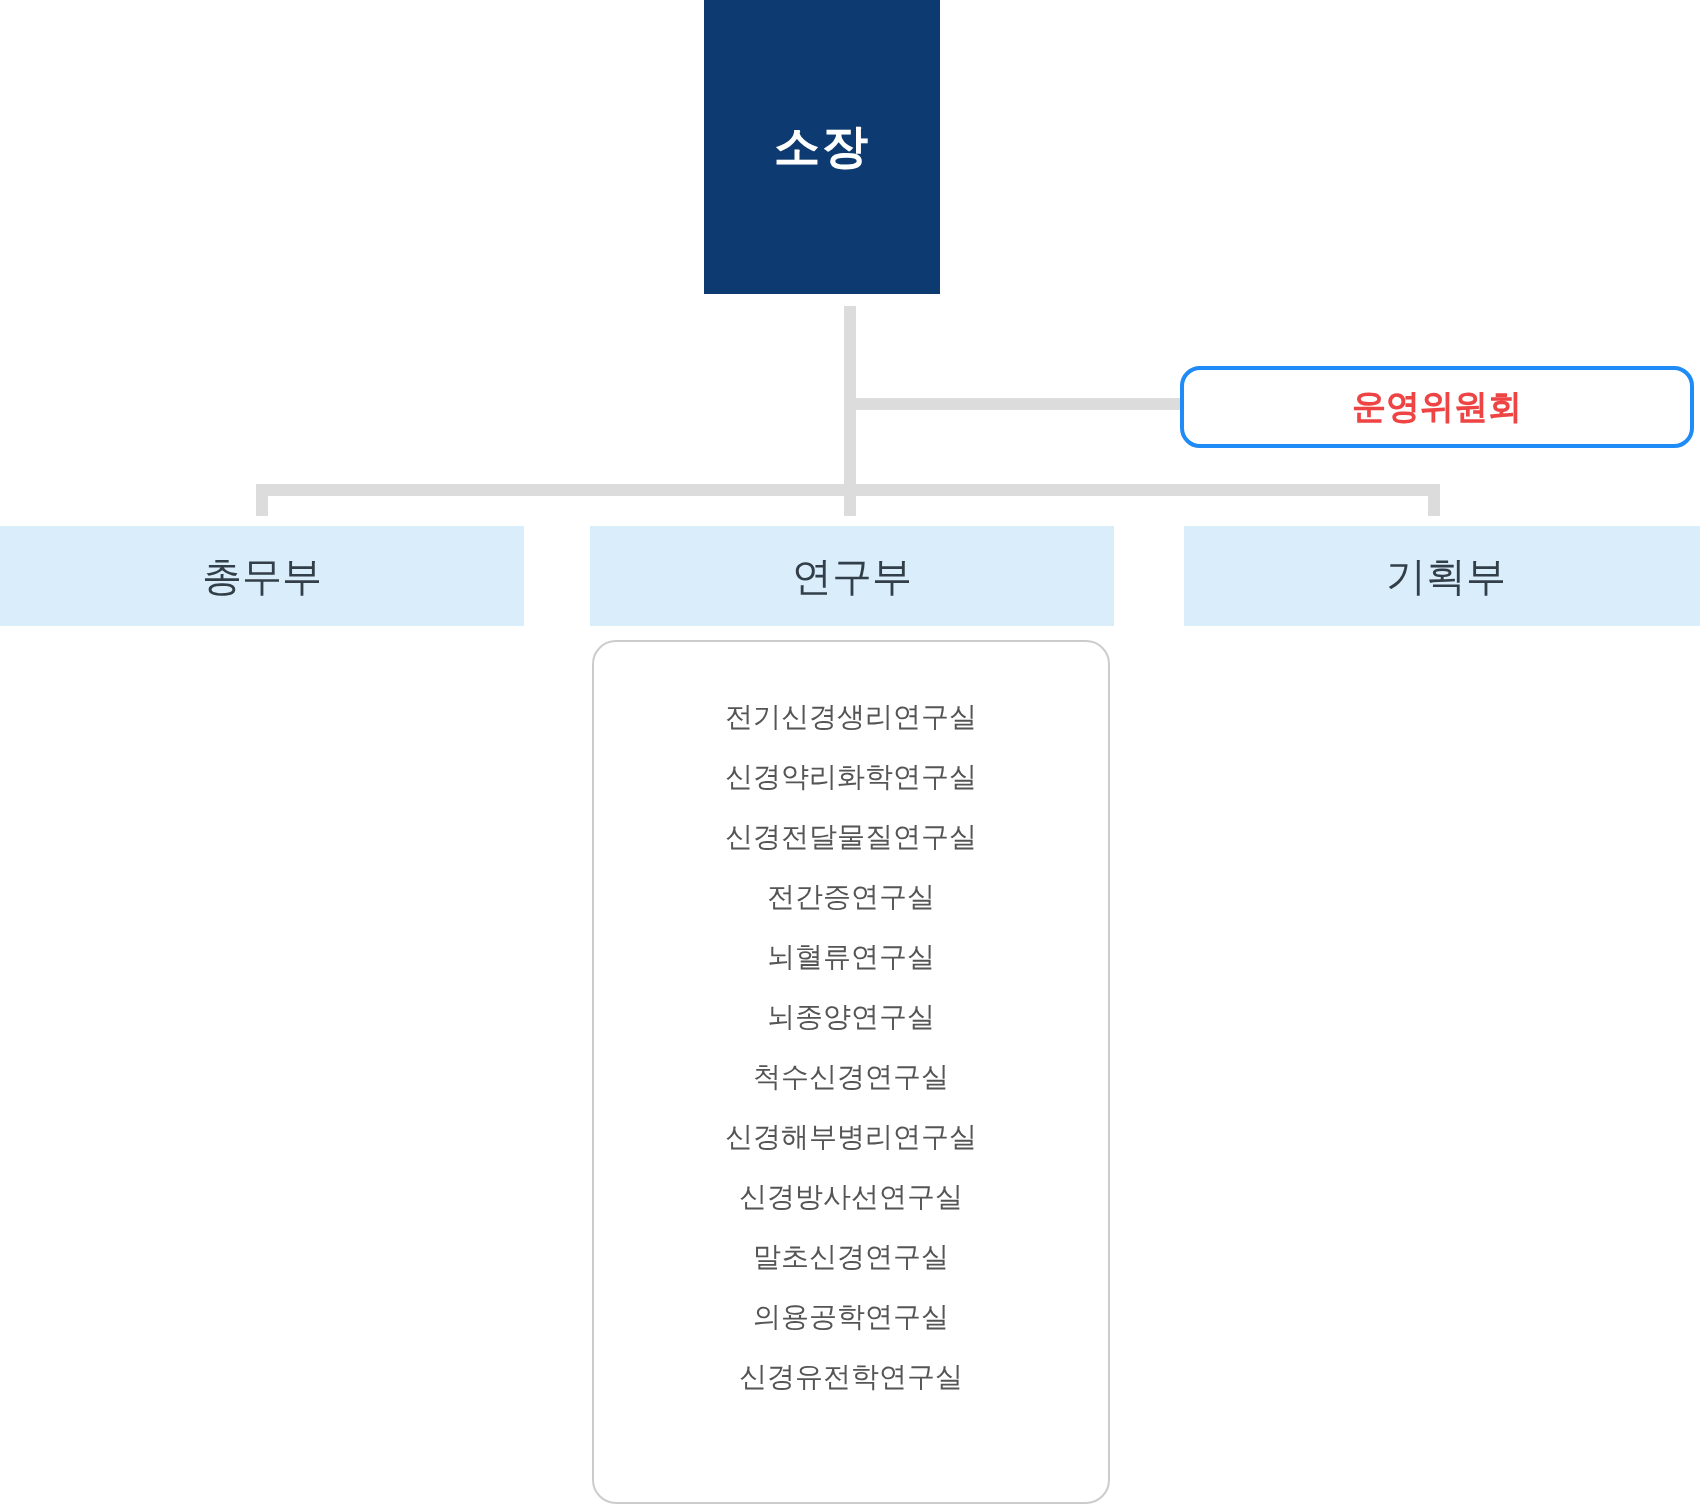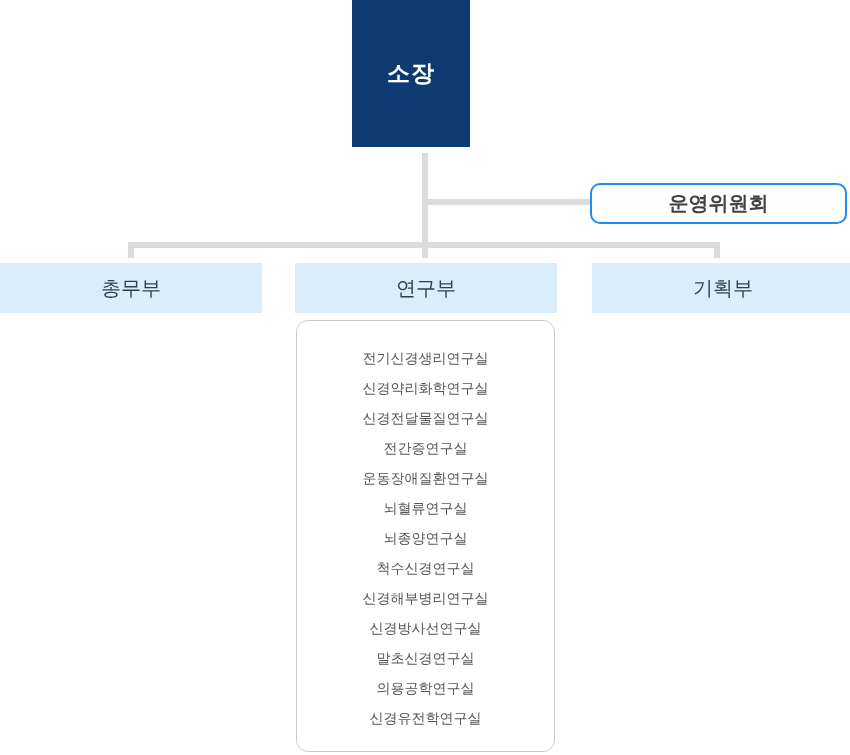--- a/index.html
+++ b/index.html
@@ -30,22 +30,22 @@
   }
   .committee-box {
     position: absolute;
     left: 590px; top: 183px; width: 253px; height: 37px;
     background: #ffffff;
     border: 2px solid #1e8bf7;
     border-radius: 10px;
     display: flex; align-items: center; justify-content: center;
   }
   .committee-box .label {
-    color: #404040;
-    font-size: 20px;
+    color: #ef4444;
+    font-size: 17px;
     font-weight: 600;
   }
   .dept-box {
     position: absolute;
     top: 263px; height: 50px; width: 262px;
     background: #d9edfb;
     display: flex; align-items: center; justify-content: center;
   }
   .dept-box .label {
     color: #333f48;
@@ -121,21 +121,20 @@
   <div class="dept-box" id="dept-planning">
     <span class="label">기획부</span>
   </div>
 
   <div class="labs-panel">
     <ul class="labs-list">
       <li>전기신경생리연구실</li>
       <li>신경약리화학연구실</li>
       <li>신경전달물질연구실</li>
       <li>전간증연구실</li>
-      <li>운동장애질환연구실</li>
       <li>뇌혈류연구실</li>
       <li>뇌종양연구실</li>
       <li>척수신경연구실</li>
       <li>신경해부병리연구실</li>
       <li>신경방사선연구실</li>
       <li>말초신경연구실</li>
       <li>의용공학연구실</li>
       <li>신경유전학연구실</li>
     </ul>
   </div>

